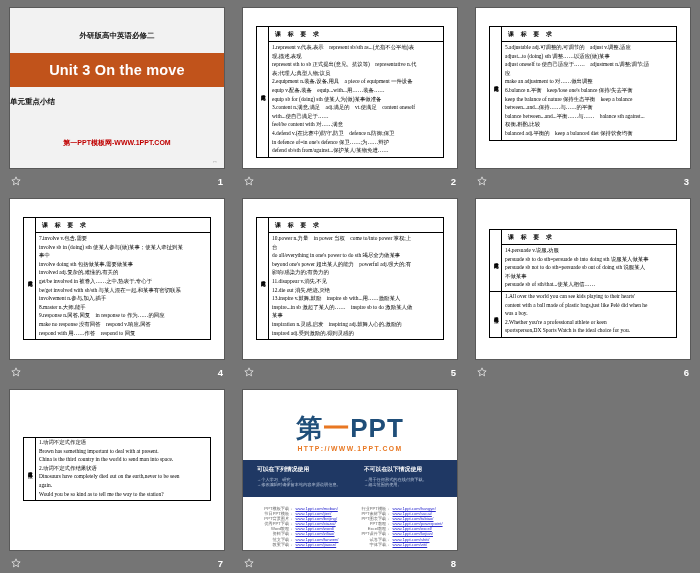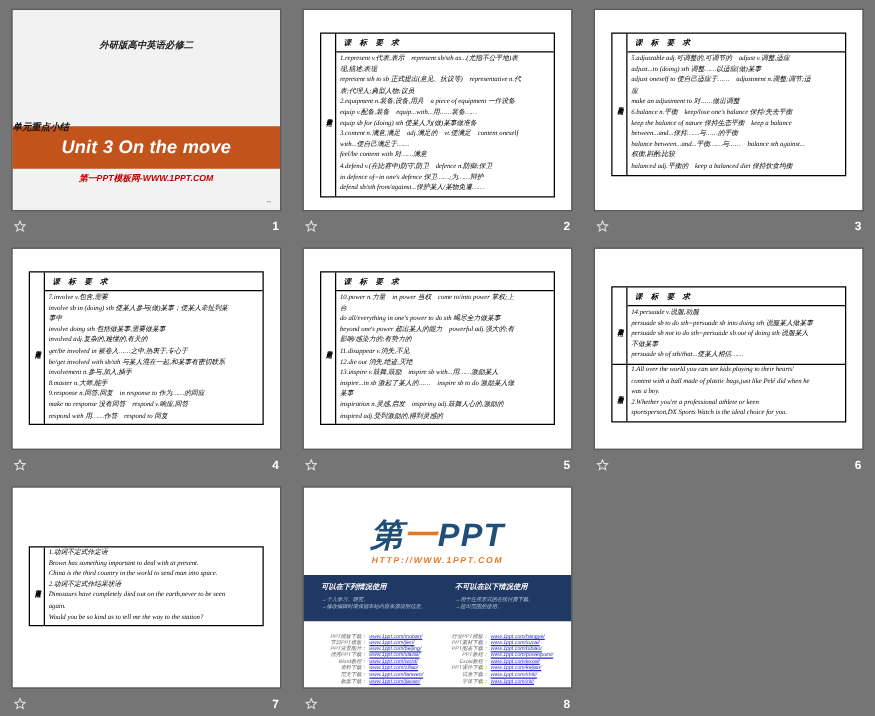--- a/index.html
+++ b/index.html
@@ -6,21 +6,21 @@
   body{
     width:700px;height:573px;
     background:#757575;
     font-family:"Liberation Sans", sans-serif;
     overflow:hidden;position:relative;
   }
   .grid{position:absolute;left:0;top:0;width:700px;height:573px;}
   .cell{position:absolute;width:214px;height:186px;}
   .slide{
     position:relative;width:214px;height:160px;background:#ffffff;
-    outline:1px solid #595959;cursor:pointer;font-style:italic;
+    outline:1px solid #595959;cursor:pointer;
   }
   .cellbar{
     position:absolute;top:161px;left:0;width:214px;height:24px;
     display:flex;align-items:center;justify-content:space-between;
   }
   .star{width:12px;height:12px;margin-left:1px;display:flex;align-items:center;}
   .slidenum{color:#ffffff;font-weight:bold;font-size:9.5px;padding-right:1px;}
 
   
   .s-title{background:#f2f2f2;}
@@ -64,21 +64,21 @@
   .l-llabel{color:#666;width:36px;text-align:right;padding-right:2px;}
   .l-lurl{text-decoration:underline;}
 </style>
 </head>
 <body>
 
 <div class="grid">
     <div class="cell" style="left: 10px; top: 8px;">
       <div class="slide s-title">
         <div class="t-label">外研版高中英语必修二</div>
-        <div class="t-band" style="background: rgb(193, 83, 27); margin-top: 48px;">Unit 3  On the move</div>
+        <div class="t-band" style="background: rgb(193, 83, 27);">Unit 3  On the move</div>
         <div class="t-sub">单元重点小结</div>
         <div class="t-foot" style="color: rgb(192, 0, 0);">第一PPT模板网-WWW.1PPT.COM</div>
         <div class="t-nav">↔</div>
       </div>
       <div class="cellbar">
         <span class="star">
           <svg width="10" height="10" viewBox="0 0 24 24">
             <path d="M12 2l2.9 6.9 7.1.6-5.4 4.7 1.6 7-6.2-3.7-6.2 3.7 1.6-7L2 9.5l7.1-.6z" fill="none" stroke="#e2e2e2" stroke-width="2"></path>
           </svg>
         </span>

